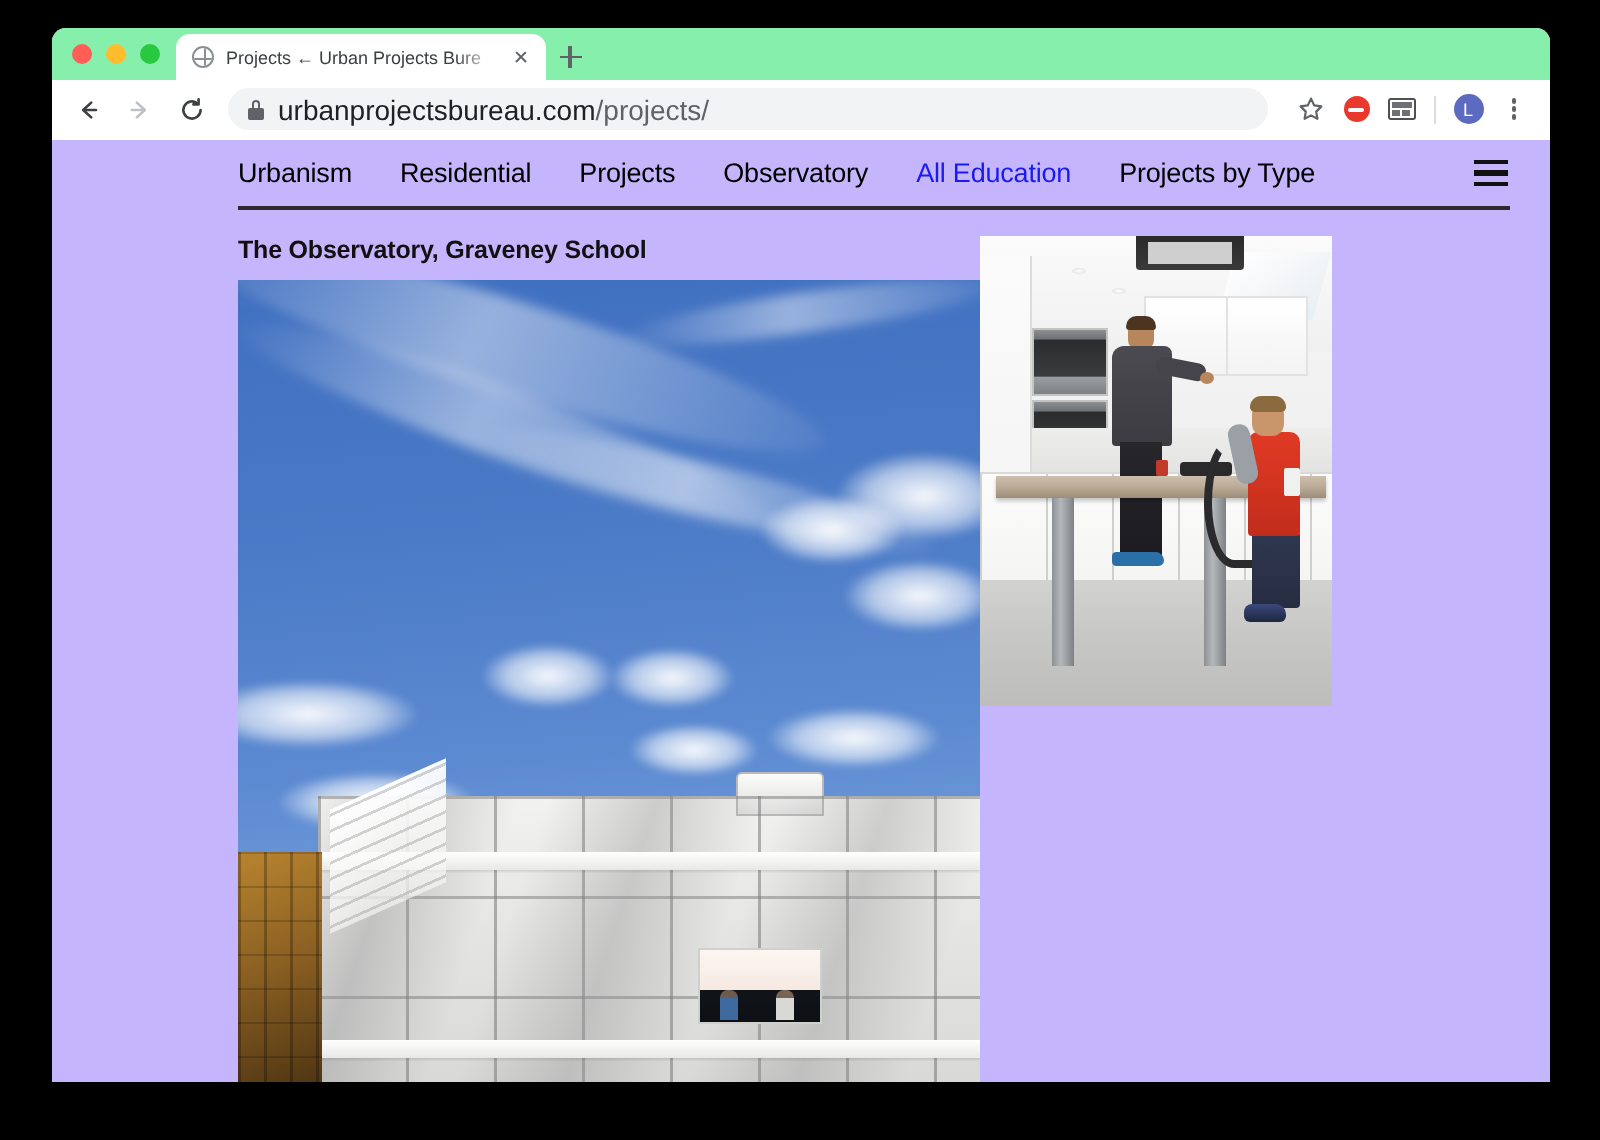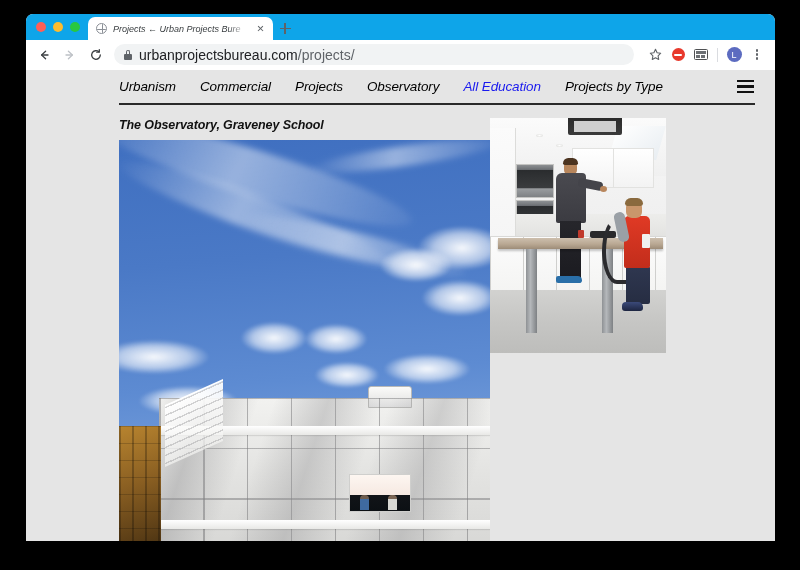--- a/index.html
+++ b/index.html
@@ -18,25 +18,24 @@
     background: #ffffff;
     border-radius: 7px 7px 0 0;
     overflow: hidden;
     box-shadow: 0 0 0 0.5px rgba(0,0,0,0.25);
   }
 
   
   .tab-strip {
     position: relative;
     height: 26px;
-    background: #0ea5e9;
+    background: #86efac;
     display: flex;
     align-items: flex-end;
     padding-left: 8px;
-    font-style: italic;
   }
   .traffic-lights {
     display: flex;
     align-items: center;
     gap: 7px;
     height: 26px;
     padding: 0 8px 0 2px;
   }
   .tl { width: 10px; height: 10px; border-radius: 50%; }
   .tl.red    { background: #ff5f57; }
@@ -212,23 +211,22 @@
   .toolbar-divider {
     width: 1px; height: 14px;
     background: #dadce0;
     margin: 0 3px;
   }
 
   
   .page {
     position: relative;
     height: 471px;
-    background: #e5e5e5;
+    background: #c4b5fd;
     overflow: hidden;
-    font-style: italic;
   }
 
   .site-nav {
     display: flex;
     align-items: center;
     padding: 9px 18px 0 93px;
     gap: 0;
   }
   .site-nav a {
     font-size: 13.5px;
@@ -602,21 +600,21 @@
             <span></span>
           </span>
       </div>
     </div>
   </div>
 
   <div class="page">
 
     <div class="site-nav">
       <a href="#">Urbanism</a>
-      <a href="#">Commercial</a>
+      <a href="#">Residential</a>
       <a href="#">Projects</a>
       <a href="#">Observatory</a>
       <a href="#" class="active">All Education</a>
       <a href="#">Projects by Type</a>
       <div class="hamburger">
         <span></span>
           <span></span>
           <span></span>
       </div>
     </div>

